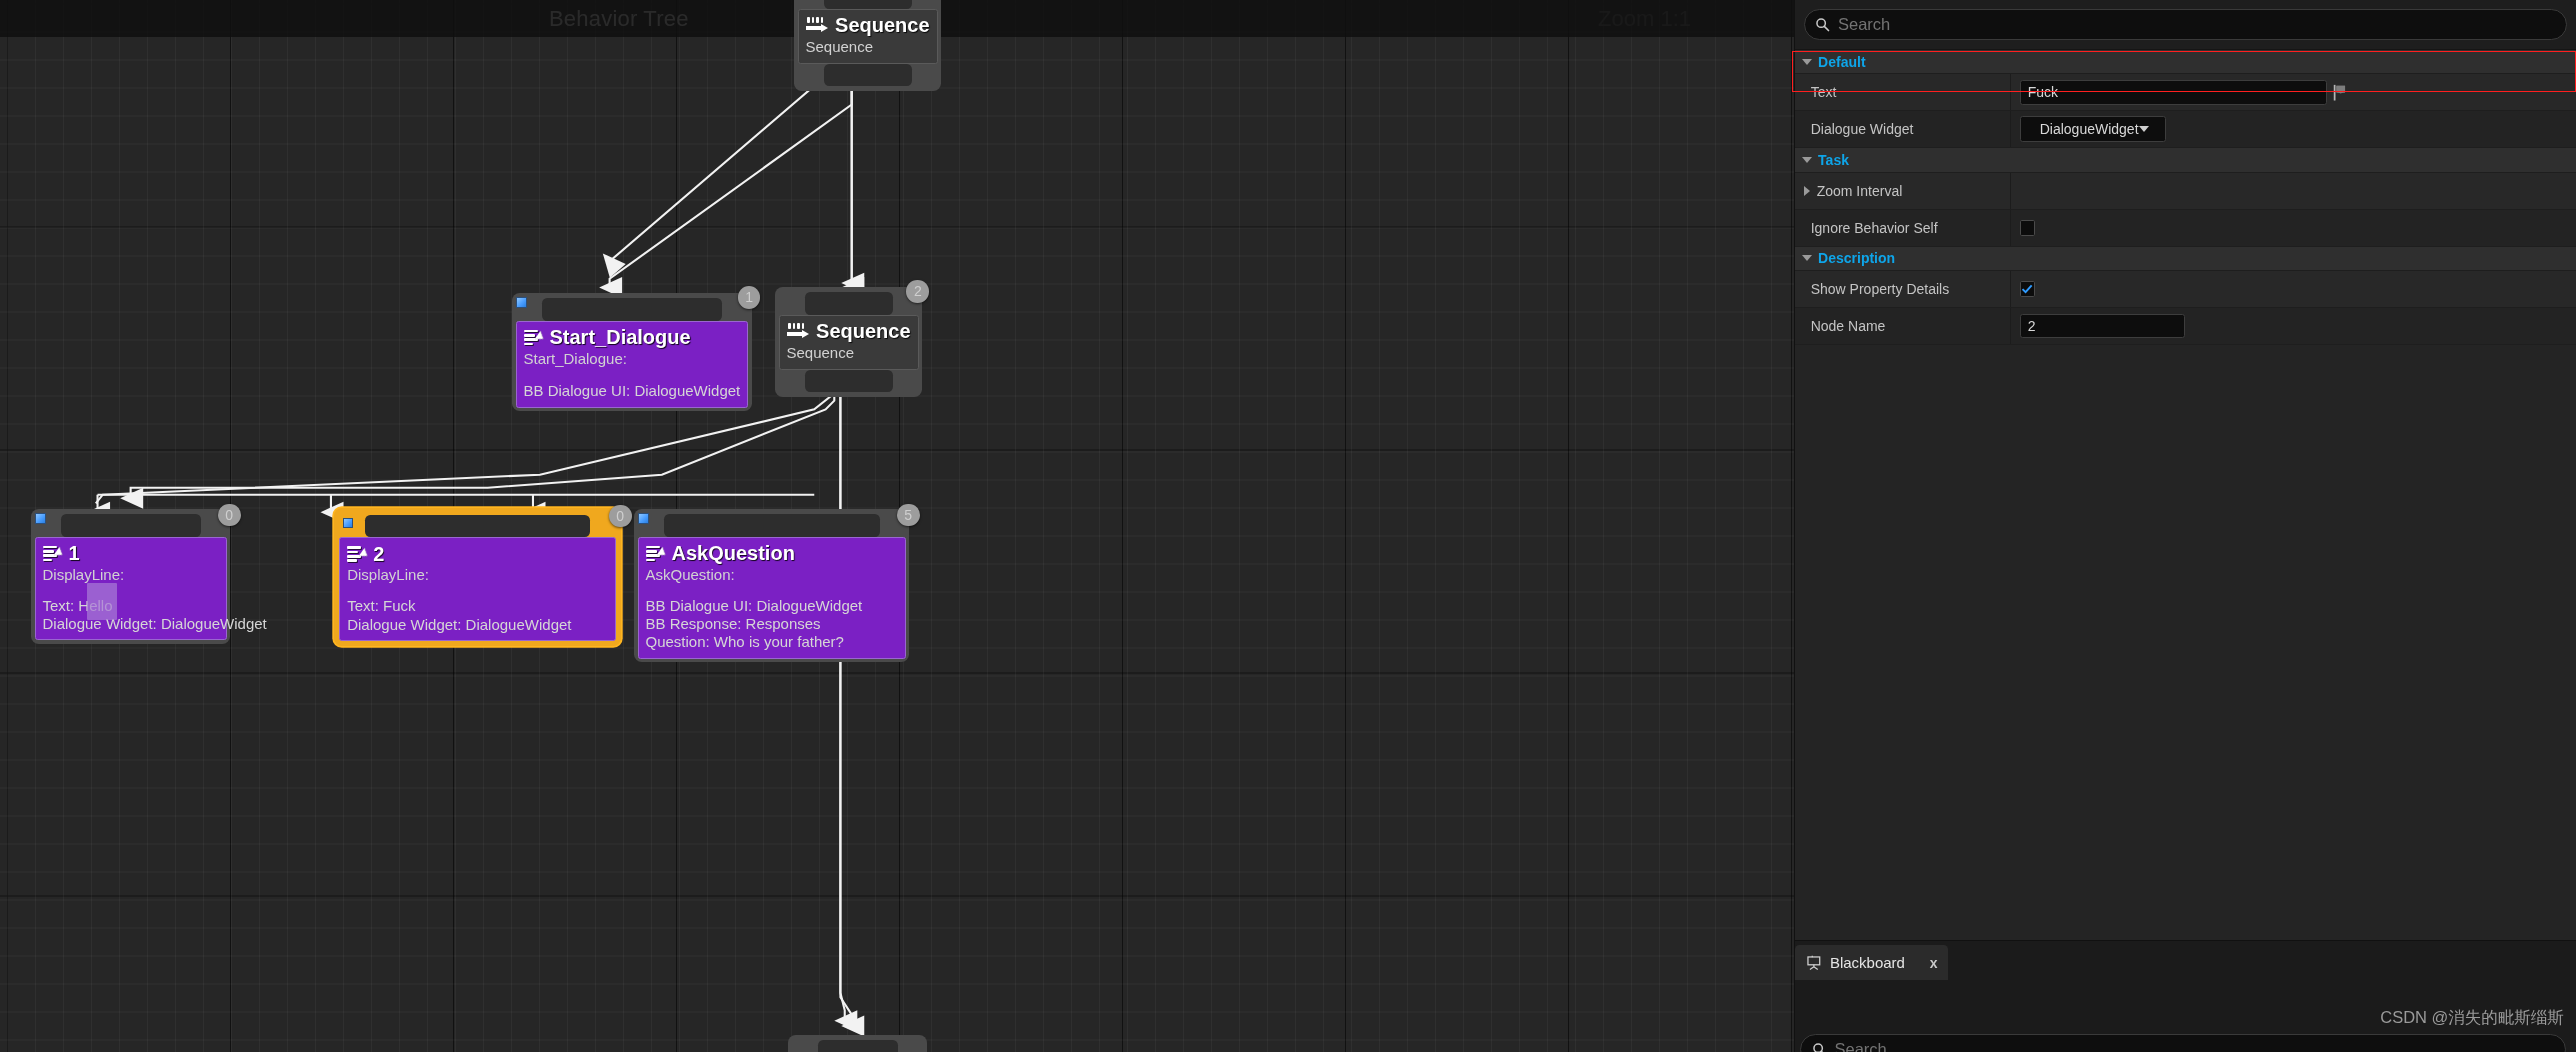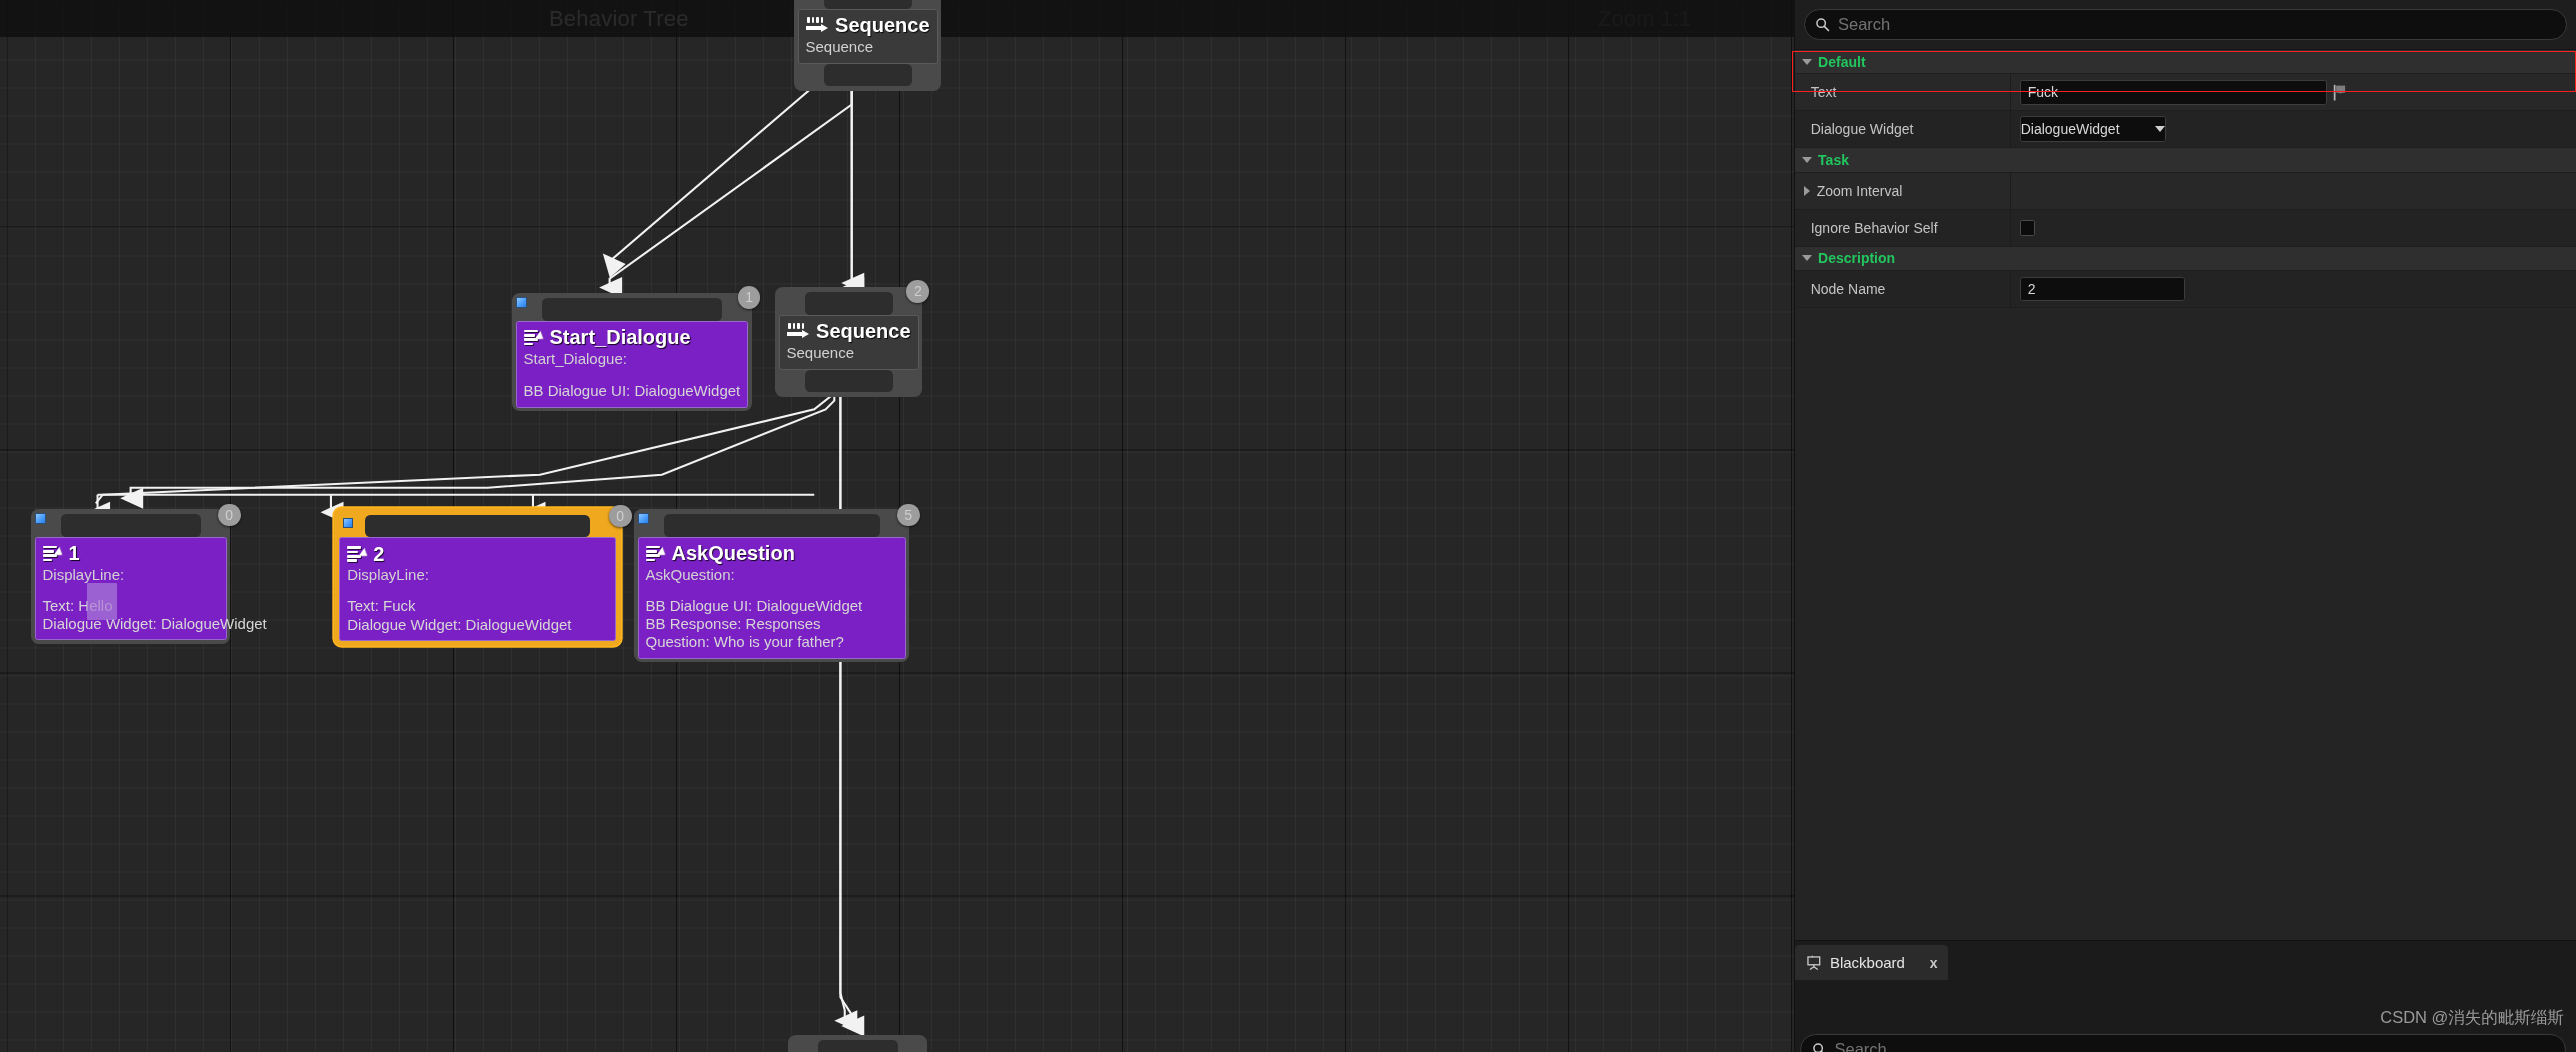--- a/index.html
+++ b/index.html
@@ -157,21 +157,21 @@
     border-radius: 15.7px; display: flex; align-items: center; padding: 0 10.5px; gap: 7.8px;
   }
   .search-ico { width: 15px; height: 15px; flex: none; }
   .search-ph { font-size: 16.5px; color: #737373; }
 
   .prop-rows { position: relative; }
   .cat-row {
     height: 24.4px; background: #2f2f2f; display: flex; align-items: center;
     padding-left: 7px; gap: 6.1px; border-bottom: 0.9px solid #1e1e1e;
   }
-  .cat-label { font-size: 14px; font-weight: bold; color: #22c55e; }
+  .cat-label { font-size: 14px; font-weight: bold; color: #0ea5e9; }
   .tri-down { width:0;height:0;border-left:5.2px solid transparent;border-right:5.2px solid transparent;border-top:6.1px solid #9a9a9a; }
   .tri-right { width:0;height:0;border-top:5.2px solid transparent;border-bottom:5.2px solid transparent;border-left:6.1px solid #9a9a9a; }
 
   .prop-row {
     height: 37px; display: flex; align-items: center;
     border-bottom: 0.9px solid #1e1e1e;
   }
   .prop-row.alt { background: #282828; }
   .prop-row.plain { background: #232323; }
   .prop-name {
@@ -185,21 +185,21 @@
   .txt-input {
     width: 307px; height: 24.4px; background: #0d0d0d; border: 0.9px solid #3d3d3d;
     border-radius: 2.6px; display: flex; align-items: center; padding: 0 7px;
     font-size: 14px; color: #d8d8d8;
   }
   .txt-input.small { width: 165px; }
   .flag-ico { width: 15.7px; height: 17.4px; flex: none; }
   .combo {
     width: 146px; height: 26px; background: #0d0d0d; border: 0.9px solid #3d3d3d;
     border-radius: 2.6px; display: flex; align-items: center; justify-content: space-between;
-    padding: 0 0; font-size: 14px; color: #d8d8d8;
+    padding: 0 19px; font-size: 14px; color: #d8d8d8;
   }
   .chev { width:0;height:0;border-left:5.2px solid transparent;border-right:5.2px solid transparent;border-top:6.1px solid #cfcfcf; }
   .chk {
     width: 15.7px; height: 15.7px; background: #0c0c0c; border: 0.9px solid #4a4a4a; border-radius: 1.7px;
     display: flex; align-items: center; justify-content: center;
   }
   .chk.on svg { display: block; }
   .chk svg { display: none; }
 
   .red-outline {
@@ -493,20 +493,30 @@
             
           </div>
         </div>
       </div>
 
       <div class="cat-row">
         <span class="tri-down"></span>
         <span class="cat-label">Description</span>
       </div>
 
+      <div class="prop-row alt">
+        <div class="prop-name">Show Property Details</div>
+        <div class="prop-val">
+          <div class="chk on">
+            <svg viewBox="0 0 16 16" width="12.2" height="12.2">
+                <path d="M2,8 L6,12 L14,3" fill="none" stroke="#2f9bff" stroke-width="2.6"></path>
+              </svg>
+          </div>
+        </div>
+      </div>
 
       <div class="prop-row plain">
         <div class="prop-name">Node Name</div>
         <div class="prop-val">
           <div class="txt-input small">2</div>
         </div>
       </div>
 
     </div>
 

